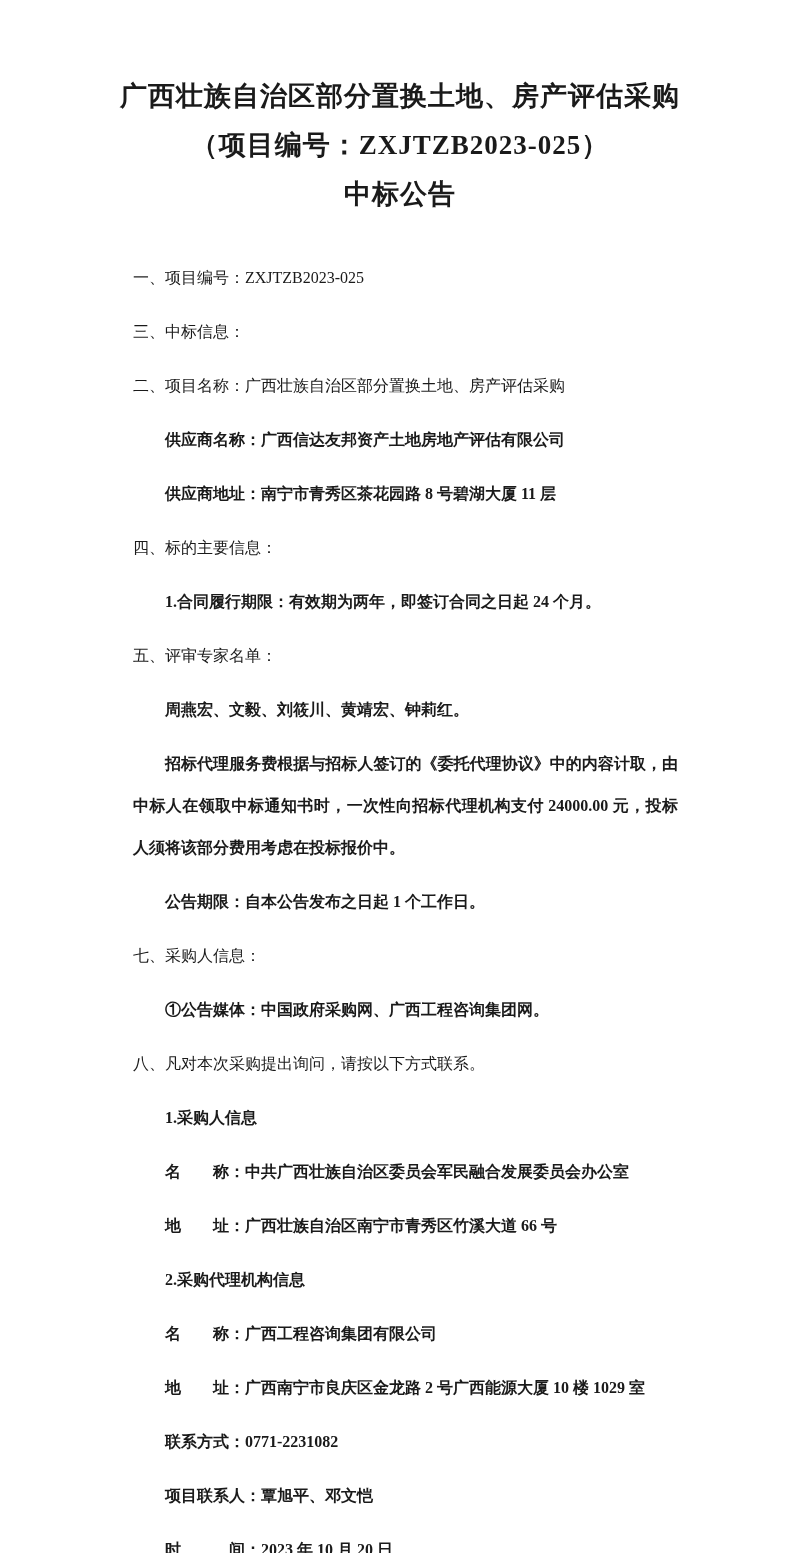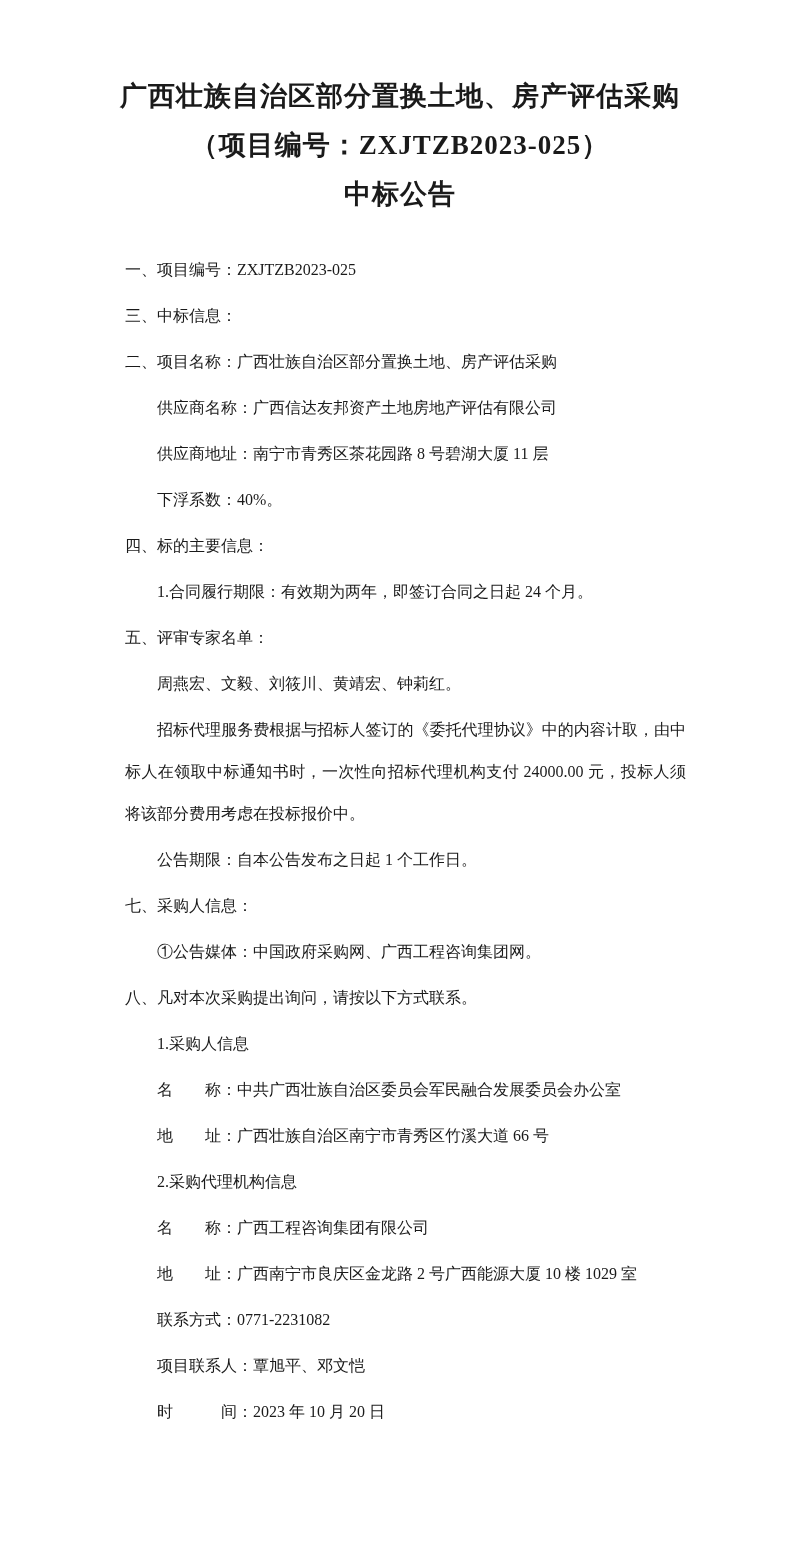--- a/index.html
+++ b/index.html
@@ -29,48 +29,47 @@
     line-height: 49px;
     letter-spacing: 1px;
   }
   .doc-body {
     box-sizing: border-box;
     padding: 26px 110px 0 121px;
     font-size: 16px;
     text-align: justify;
   }
   .doc-body p {
-    margin: 4px;
+    margin: 12px;
     line-height: 42px;
   }
   
   .item { text-indent: 0; }
   
-  .indent, .para { text-indent: 32px; }
+  .indent, .para { text-indent: 32px; font-weight: bold; }
   
   .tight-follow { margin-top: -13px !important; }
 </style>
 </head>
 <body>
 
 <div class="page">
 
   <div class="titles">
     <p class="title-line">广西壮族自治区部分置换土地、房产评估采购</p>
     <p class="title-line">（项目编号：ZXJTZB2023-025）</p>
     <p class="title-line">中标公告</p>
   </div>
 
   <div class="doc-body">
     <p class="item">一、项目编号：ZXJTZB2023-025</p>
     <p class="item">三、中标信息：</p>
     <p class="item">二、项目名称：广西壮族自治区部分置换土地、房产评估采购</p>
     <p class="indent">供应商名称：广西信达友邦资产土地房地产评估有限公司</p>
     <p class="indent">供应商地址：南宁市青秀区茶花园路 8 号碧湖大厦 11 层</p>
-    <p class="indent">下浮系数：40%。</p>
     <p class="item">四、标的主要信息：</p>
     <p class="indent">1.合同履行期限：有效期为两年，即签订合同之日起 24 个月。</p>
     <p class="item">五、评审专家名单：</p>
     <p class="indent">周燕宏、文毅、刘筱川、黄靖宏、钟莉红。</p>
     <p class="para">招标代理服务费根据与招标人签订的《委托代理协议》中的内容计取，由中标人在领取中标通知书时，一次性向招标代理机构支付 24000.00 元，投标人须将该部分费用考虑在投标报价中。</p>
     <p class="indent">公告期限：自本公告发布之日起 1 个工作日。</p>
     <p class="item">七、采购人信息：</p>
     <p class="indent">①公告媒体：中国政府采购网、广西工程咨询集团网。</p>
     <p class="item">八、凡对本次采购提出询问，请按以下方式联系。</p>
     <p class="indent">1.采购人信息</p>

